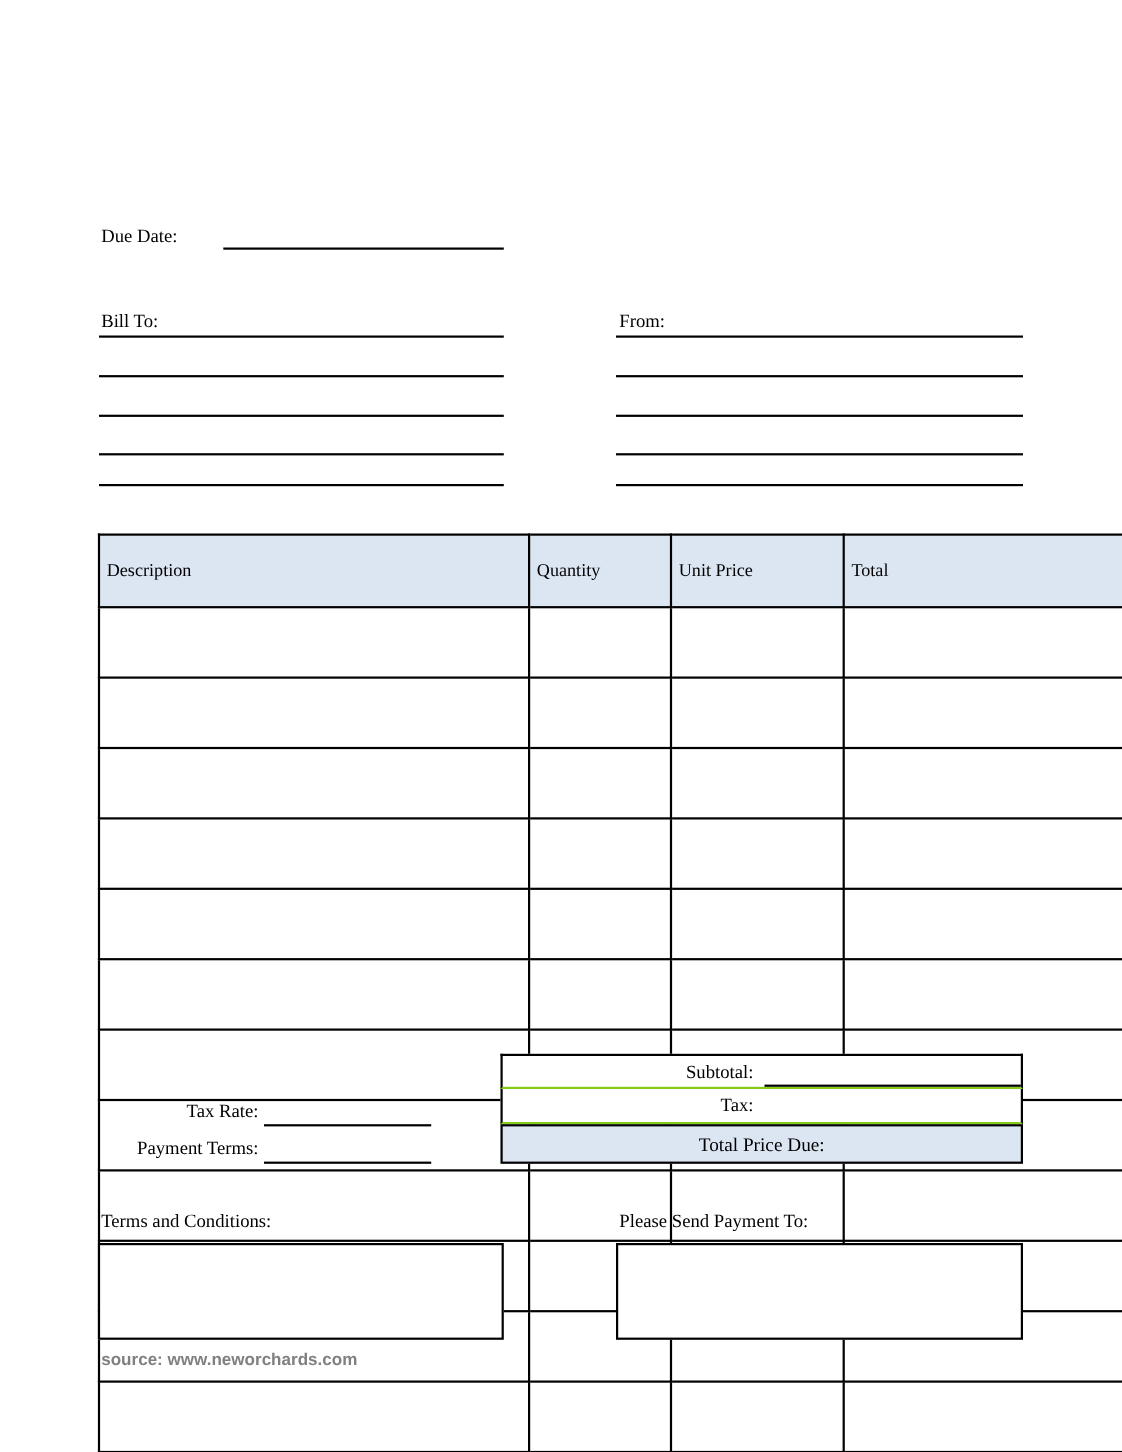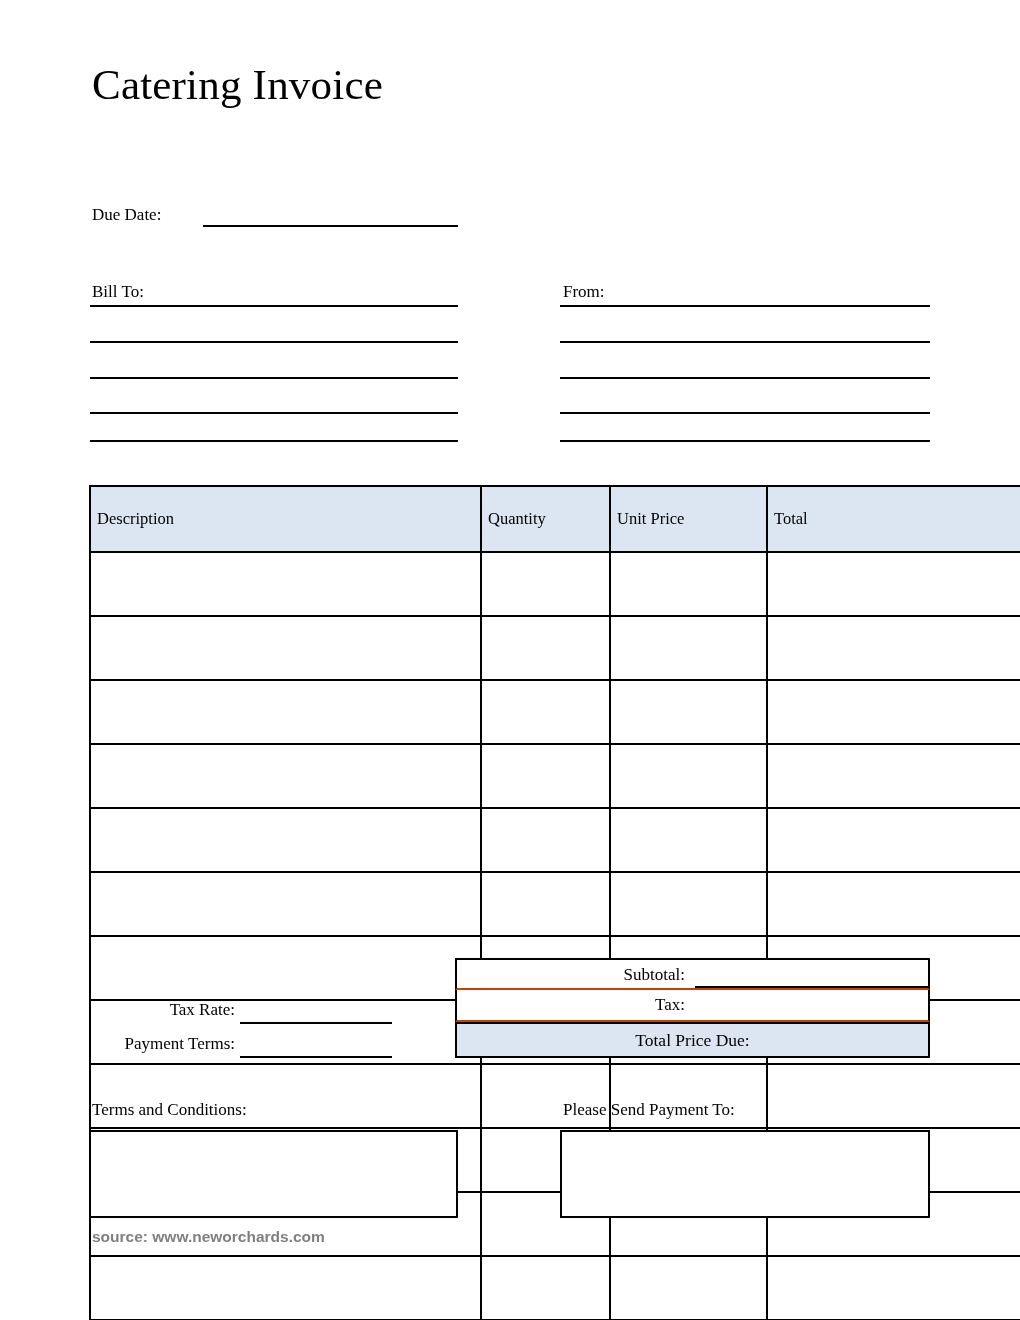--- a/index.html
+++ b/index.html
@@ -105,21 +105,21 @@
     position: absolute;
     left: 455px;
     top: 958px;
     width: 475px;
   }
   .totals-row {
     position: relative;
     height: 32px;
     border-left: 2px solid #000;
     border-right: 2px solid #000;
-    border-bottom: 2px solid #c2410c;
+    border-bottom: 2px solid #84cc16;
     box-sizing: border-box;
     background: #ffffff;
   }
   .totals-row .t-label {
     position: absolute;
     right: 243px;
     top: 4px;
     font-size: 17px;
     line-height: 22px;
     white-space: nowrap;
@@ -184,21 +184,20 @@
     font-family: "Liberation Sans", "DejaVu Sans", sans-serif;
     white-space: nowrap;
     font-weight: bold;
   }
 </style>
 </head>
 <body>
 
 <div class="page">
 
-  <div class="doc-title">Catering Invoice</div>
 
 
 
   <div class="meta-row" style="left:92px; top:204px; width:370px;">
     <span class="meta-label">Due Date:</span>
     <span class="meta-rule" style="left:111px; top:21px; width:255px;"></span>
   </div>
 
   <div>
     <span class="party-label" style="left:92px; top:281px;">Bill To:</span>

